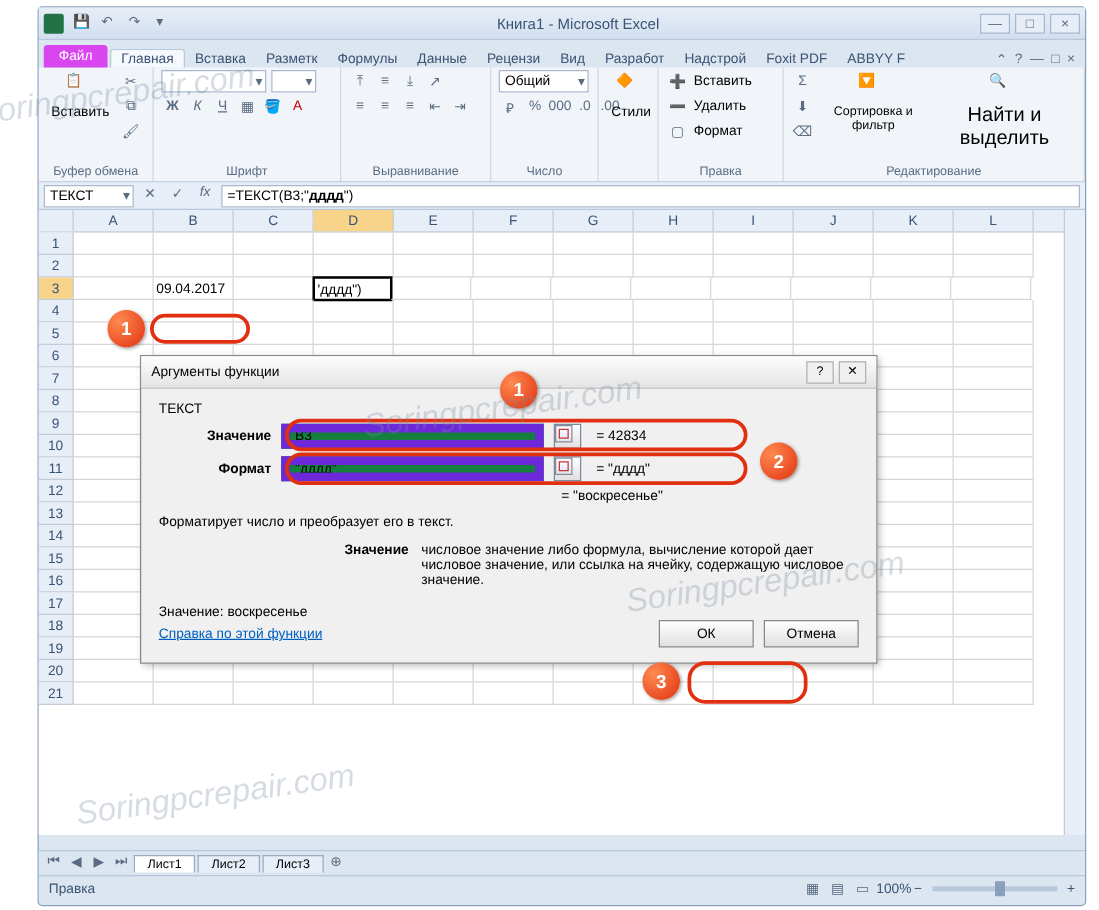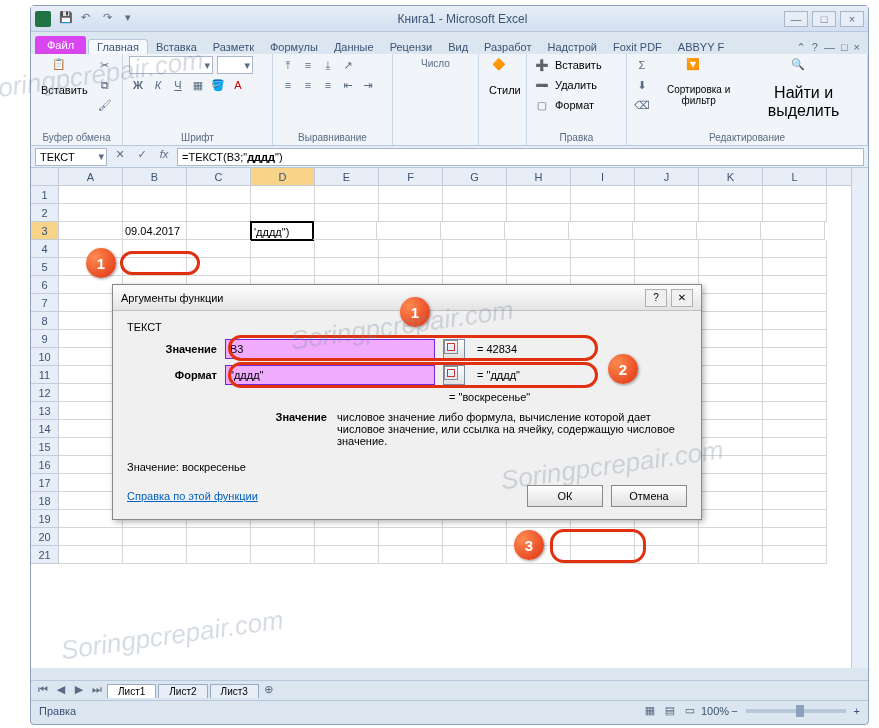--- a/index.html
+++ b/index.html
@@ -52,21 +52,21 @@
 .slider{width:100px;height:4px;background:#b8c8dc;position:relative;margin:0 6px;}
 .slider-thumb{position:absolute;left:50%;top:-4px;width:8px;height:12px;background:#8ba0bc;}
 .dialog{position:absolute;top:284px;left:112px;width:590px;background:#f0f0f0;border:1px solid #888;box-shadow:2px 2px 6px rgba(0,0,0,.3);}
 .dlg-title{height:26px;background:linear-gradient(#fdfdfd,#e4e4e4);border-bottom:1px solid #c0c0c0;display:flex;align-items:center;padding:0 8px;font-size:12px;}
 .dlg-title .sp{margin-left:auto;display:flex;gap:4px;}
 .dlg-ctrl{width:22px;height:18px;border:1px solid #b0b0b0;background:#f0f0f0;text-align:center;line-height:16px;font-size:10px;}
 .dlg-body{padding:10px 14px 12px;}
 .dlg-func{font-size:11px;margin-bottom:6px;}
 .dlg-row{display:flex;align-items:center;gap:8px;margin-bottom:6px;position:relative;}
 .dlg-label{width:90px;text-align:right;font-weight:bold;}
-.dlg-input{width:210px;height:20px;border:1px solid #6d28d9;background:#f0abfc;padding:0 4px;}
+.dlg-input{width:210px;height:20px;border:7px solid #6d28d9;background:#15803d;padding:0 4px;}
 .ref-btn{width:22px;height:20px;border:1px solid #7a8aa0;background:linear-gradient(#fff,#e0e0e0);}
 .dlg-eq{margin-left:4px;}
 .dlg-result{margin:4px 0 8px 322px;}
 .dlg-desc{margin:8px 0;font-size:11px;line-height:1.4;}
 .dlg-sub{display:flex;gap:10px;margin-bottom:14px;}
 .dlg-sub .lb{font-weight:bold;text-align:right;width:200px;}
 .dlg-bottom{display:flex;align-items:center;gap:10px;}
 .dlg-link{color:#0060c0;text-decoration:underline;cursor:pointer;}
 .dlg-btns{margin-left:auto;display:flex;gap:8px;padding-left:16px;}
 .btn{width:76px;height:22px;border:1px solid #888;background:linear-gradient(#fff,#e0e0e0);}
@@ -172,20 +172,32 @@
             <span class="small-btn">≡</span>
             <span class="small-btn">≡</span>
             <span class="small-btn">≡</span>
             <span class="small-btn">⇤</span>
             <span class="small-btn">⇥</span>
           </div>
       </div>
       <div class="rgroup-label">Выравнивание</div>
     </div>
     <div class="rgroup" style="width:86px">
+      <div class="rgroup-body stack">
+        <div class="combo" style="width:72px">
+            <span>Общий</span>
+          </div>
+        <div style="display:flex;gap:2px">
+            <span class="small-btn">₽</span>
+            <span class="small-btn">%</span>
+            <span class="small-btn">000</span>
+            <span class="small-btn">.0</span>
+            <span class="small-btn">.00</span>
+          </div>
+      </div>
       <div class="rgroup-label">Число</div>
     </div>
     <div class="rgroup" style="width:48px">
       <div class="rgroup-body">
           <div class="big-btn">
             <span class="ico">🔶</span>
             <span>Стили</span>
           </div>
         </div>
       <div class="rgroup-label"></div>
@@ -622,25 +634,26 @@
       <div class="ref-btn"><span class="ref-ico"></span></div>
       <span class="dlg-eq">= 42834</span>
     </div>
     <div class="dlg-row">
       <div class="dlg-label">Формат</div>
       <input class="dlg-input" value="&quot;дддд&quot;" style="">
       <div class="ref-btn"><span class="ref-ico"></span></div>
       <span class="dlg-eq">= "дддд"</span>
     </div>
     <div class="dlg-result">= "воскресенье"</div>
+    <div class="dlg-desc">Форматирует число и преобразует его в текст.</div>
     <div class="dlg-sub">
       <div class="lb">Значение</div>
       <div style="flex:1">числовое значение либо формула, вычисление которой дает числовое значение, или ссылка на ячейку, содержащую числовое значение.</div>
     </div>
-    <div style="margin-bottom:12px"><span>Значение:</span> <span>воскресенье</span></div>
+    <div style=""><span>Значение:</span> <span>воскресенье</span></div>
     <div class="dlg-bottom">
       <span class="dlg-link">Справка по этой функции</span>
       <div class="dlg-btns">
         <button class="btn">ОК</button>
         <button class="btn">Отмена</button>
       </div>
     </div>
   </div>
 </div>
 

